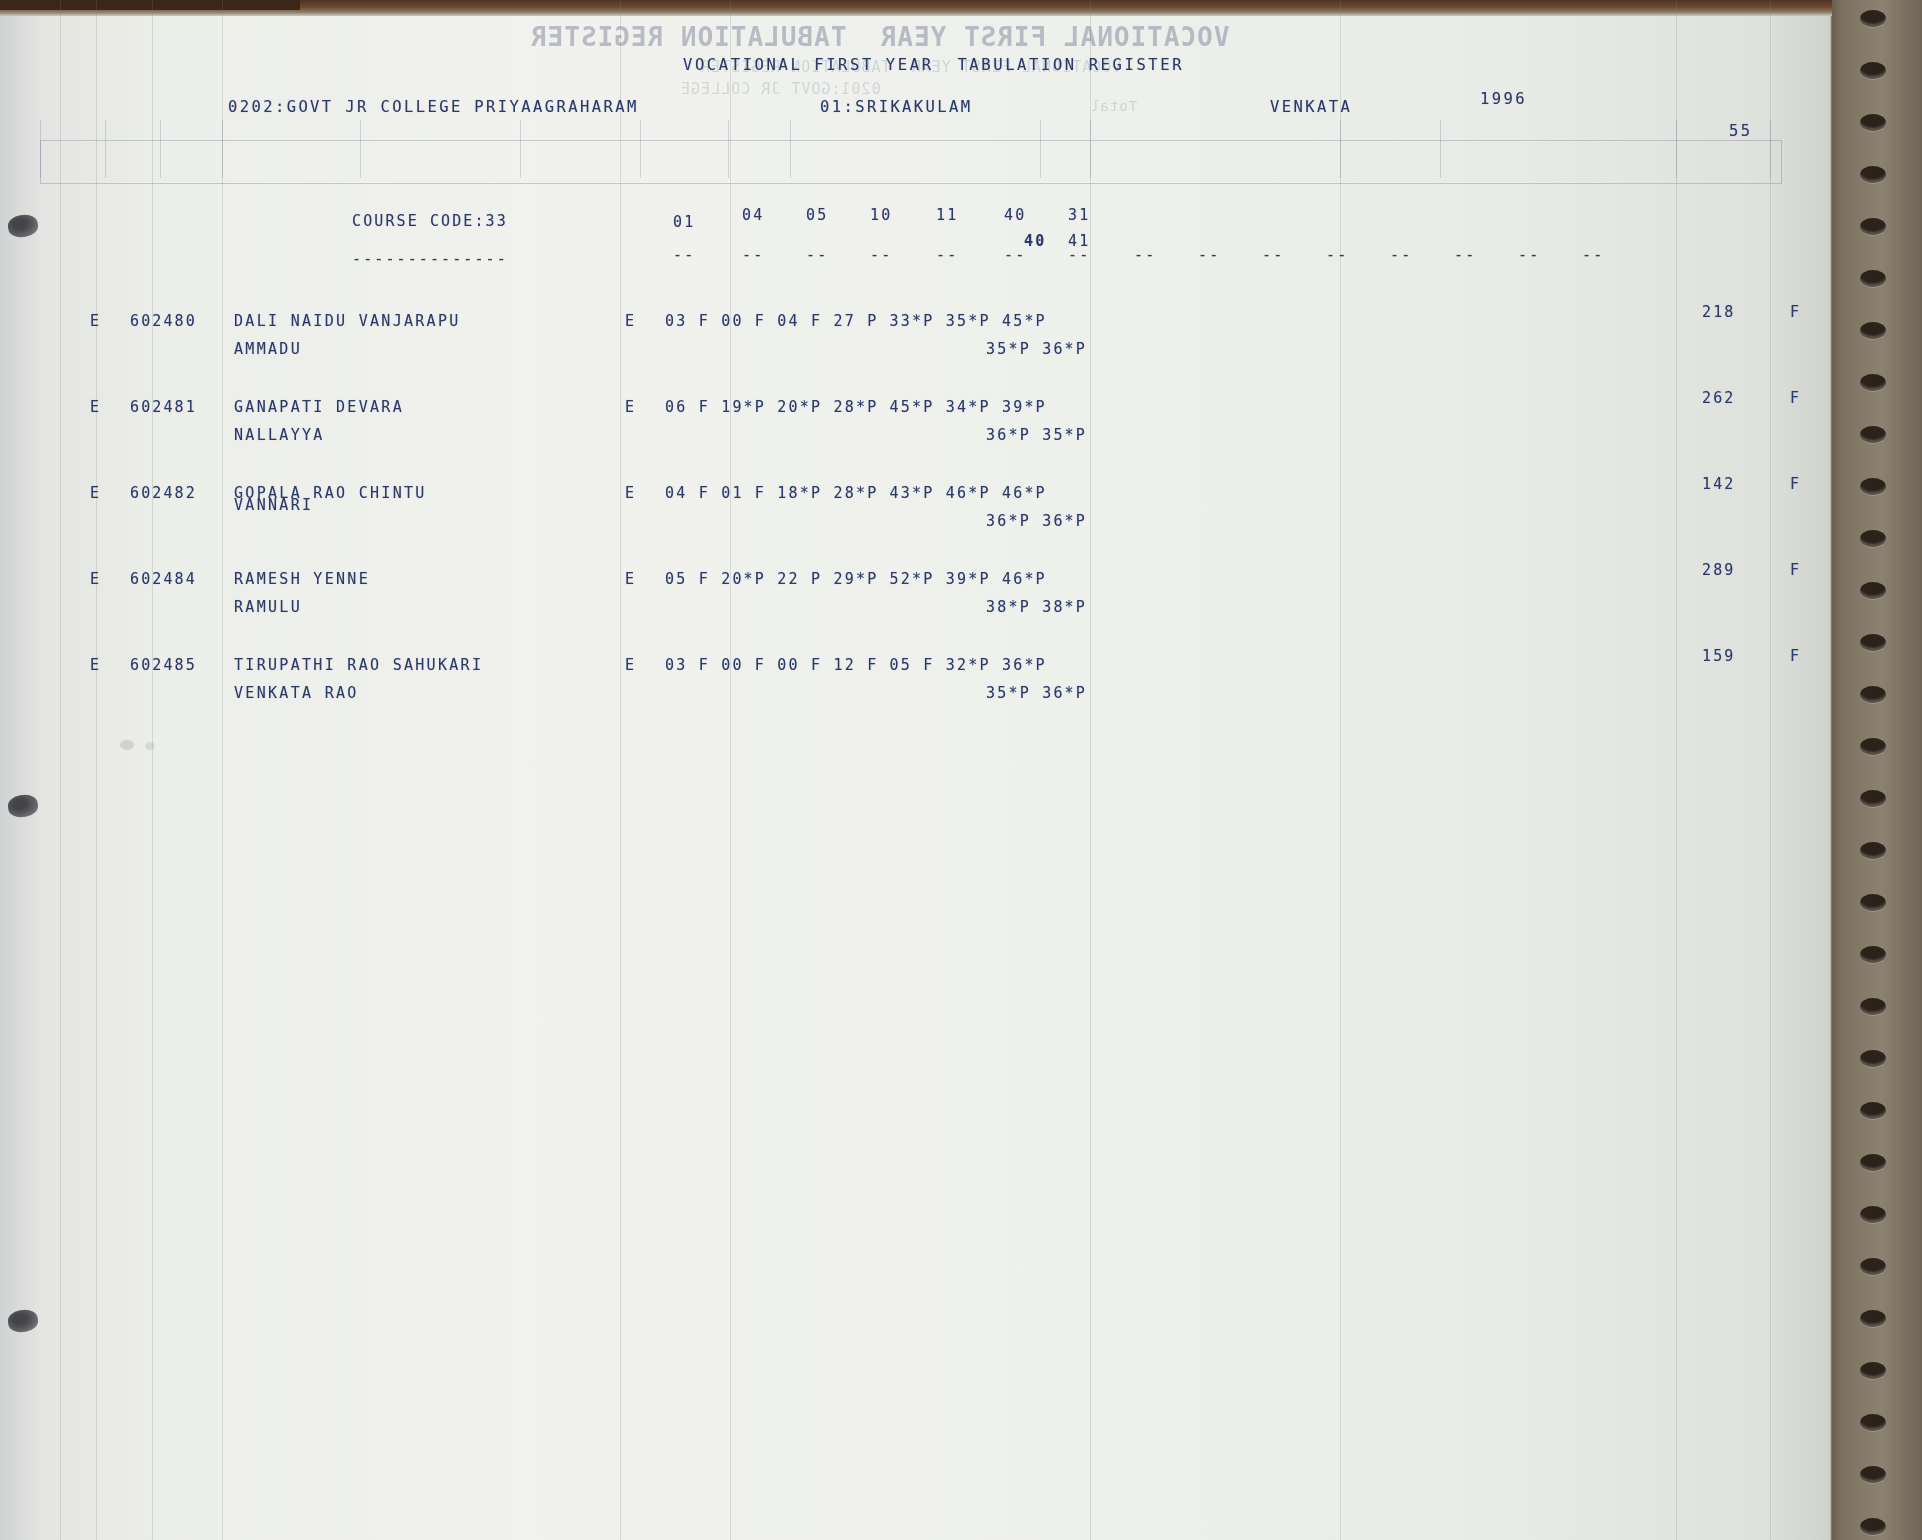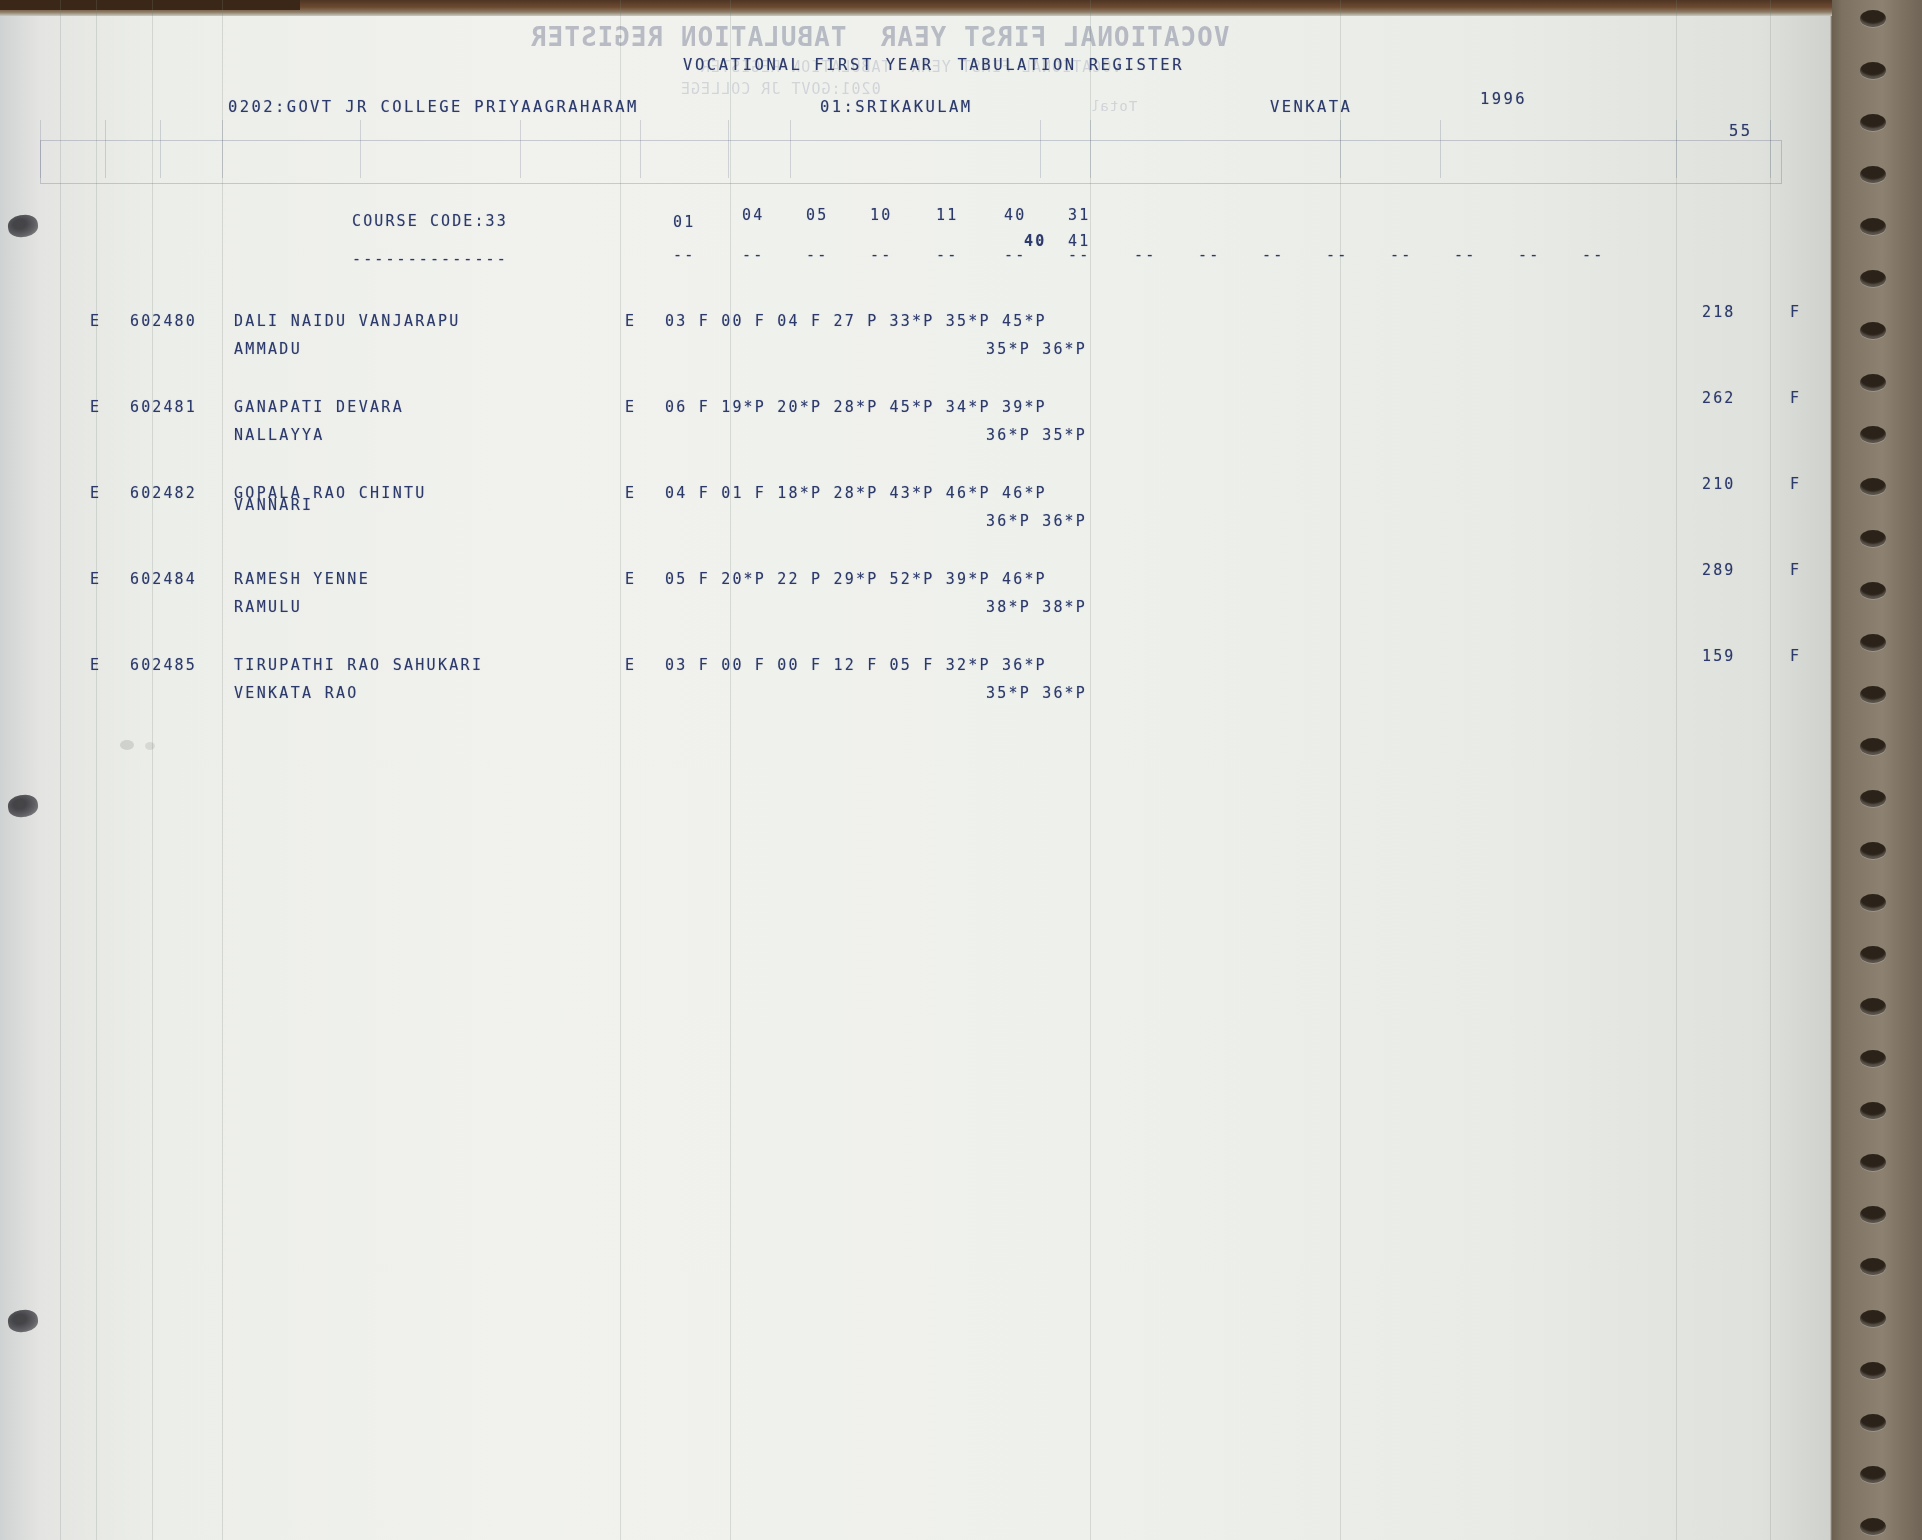--- a/index.html
+++ b/index.html
@@ -261,21 +261,21 @@
   </div>
 
   <div>
     <div class="txt" style="left:90px;  top:484px;">E</div>
     <div class="txt" style="left:130px; top:484px;">602482</div>
     <div class="txt row-name" style="left:234px; top:484px;">GOPALA RAO CHINTU</div>
     <div class="txt row-name" style="left:234px; top:496px;text-align:center;">VANNARI</div>
     <div class="txt" style="left:625px; top:484px;">E</div>
     <div class="txt marks" style="left:665px; top:484px;">04 F 01 F 18*P 28*P 43*P 46*P 46*P</div>
     <div class="txt marks" style="left:986px; top:512px;">36*P 36*P</div>
-    <div class="txt" style="left:1702px; top:475px;">210</div>
+    <div class="txt" style="left:1702px; top:475px;">142</div>
     <div class="txt" style="left:1790px; top:475px;">F</div>
   </div>
 
   <div>
     <div class="txt" style="left:90px;  top:570px;">E</div>
     <div class="txt" style="left:130px; top:570px;">602484</div>
     <div class="txt row-name" style="left:234px; top:570px;">RAMESH YENNE</div>
     <div class="txt row-name" style="left:234px; top:598px;">RAMULU</div>
     <div class="txt" style="left:625px; top:570px;">E</div>
     <div class="txt marks" style="left:665px; top:570px;">05 F 20*P 22 P 29*P 52*P 39*P 46*P</div>

